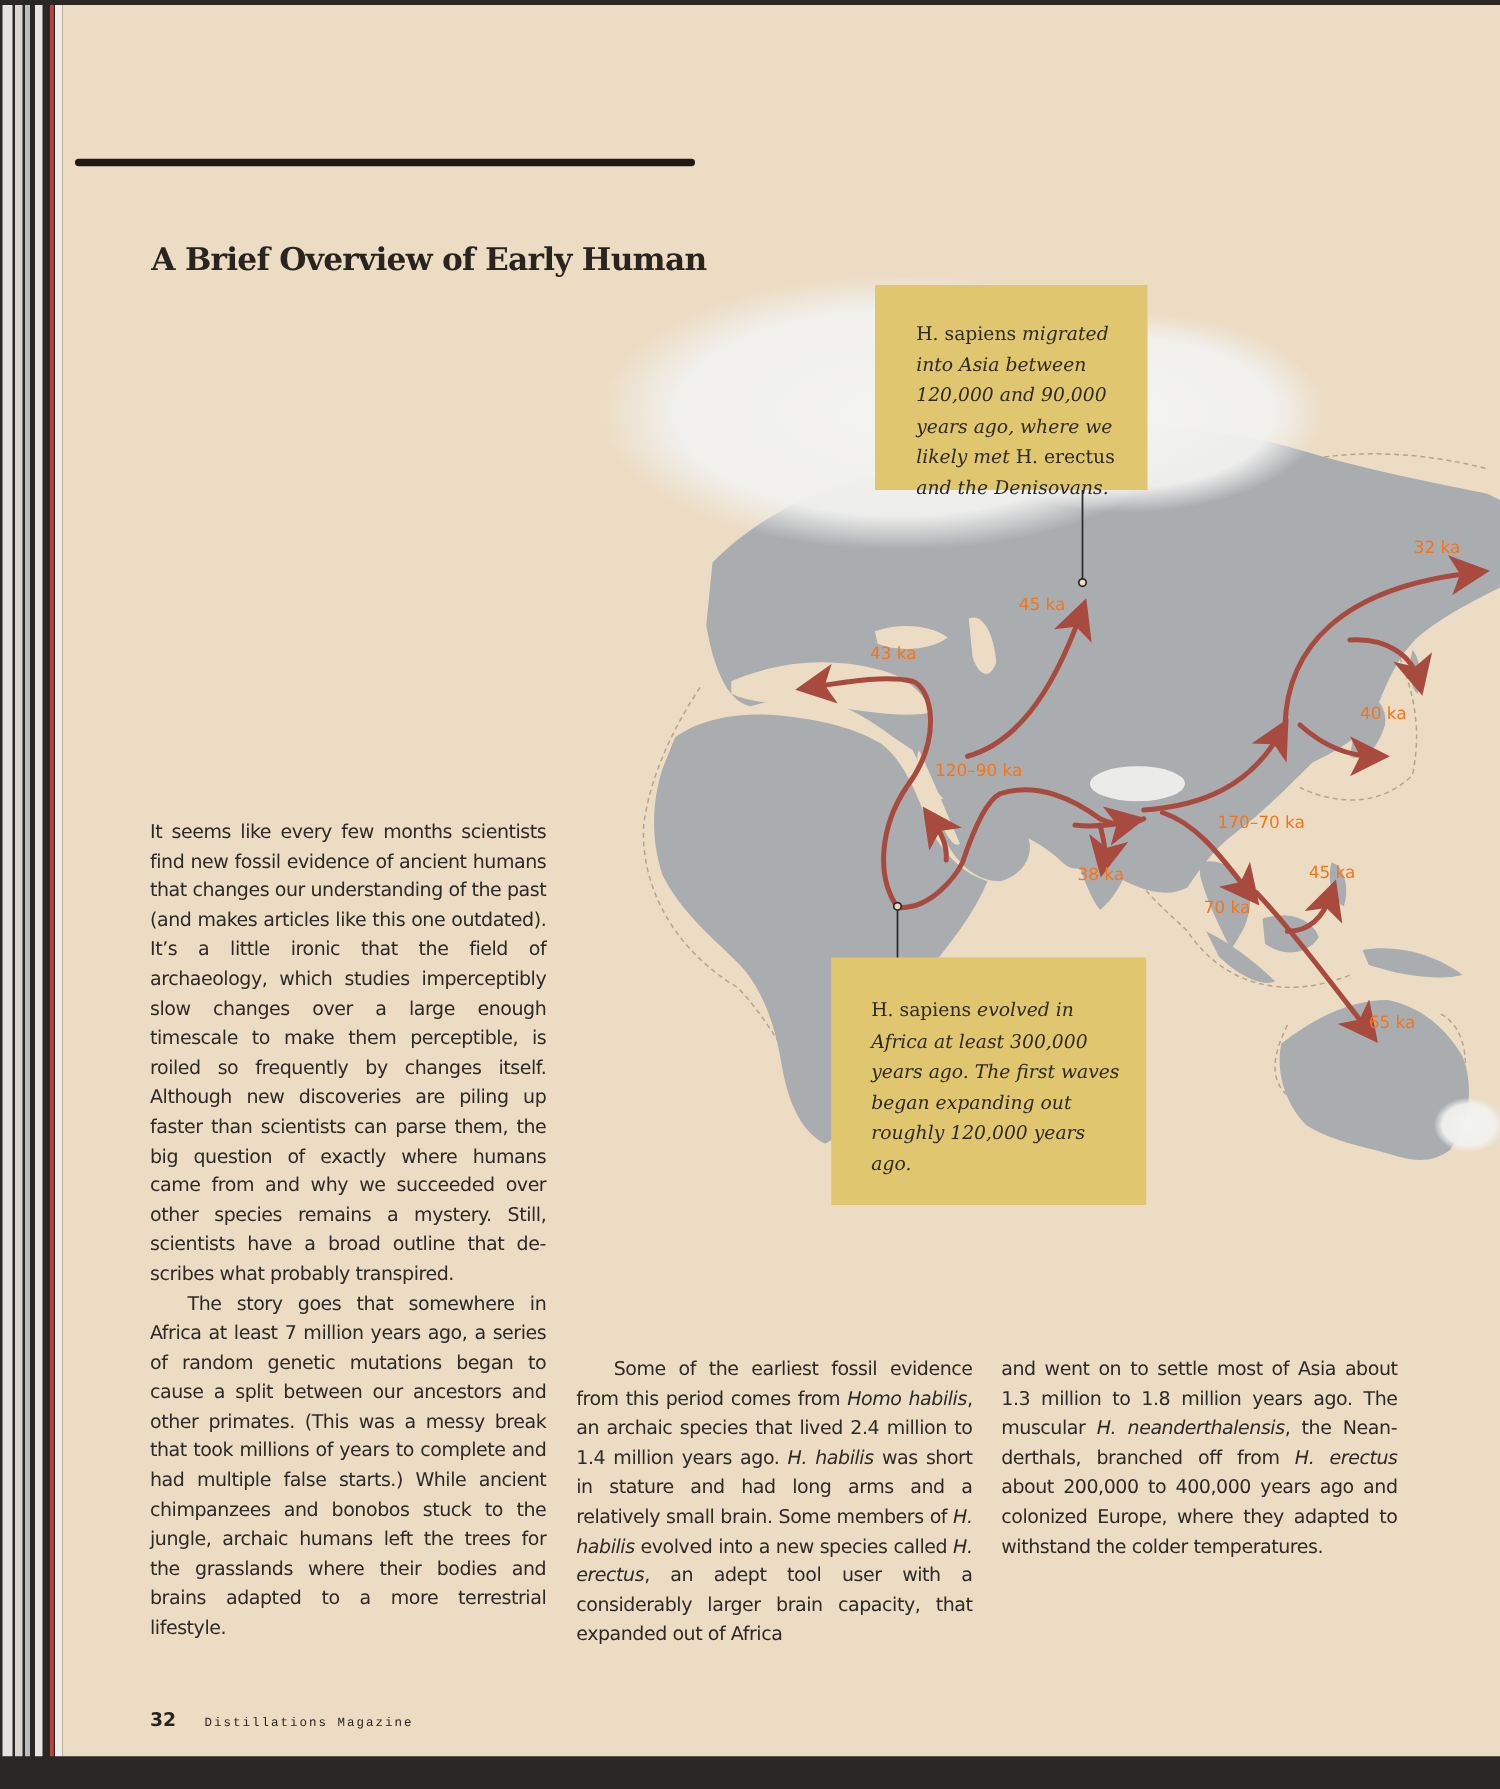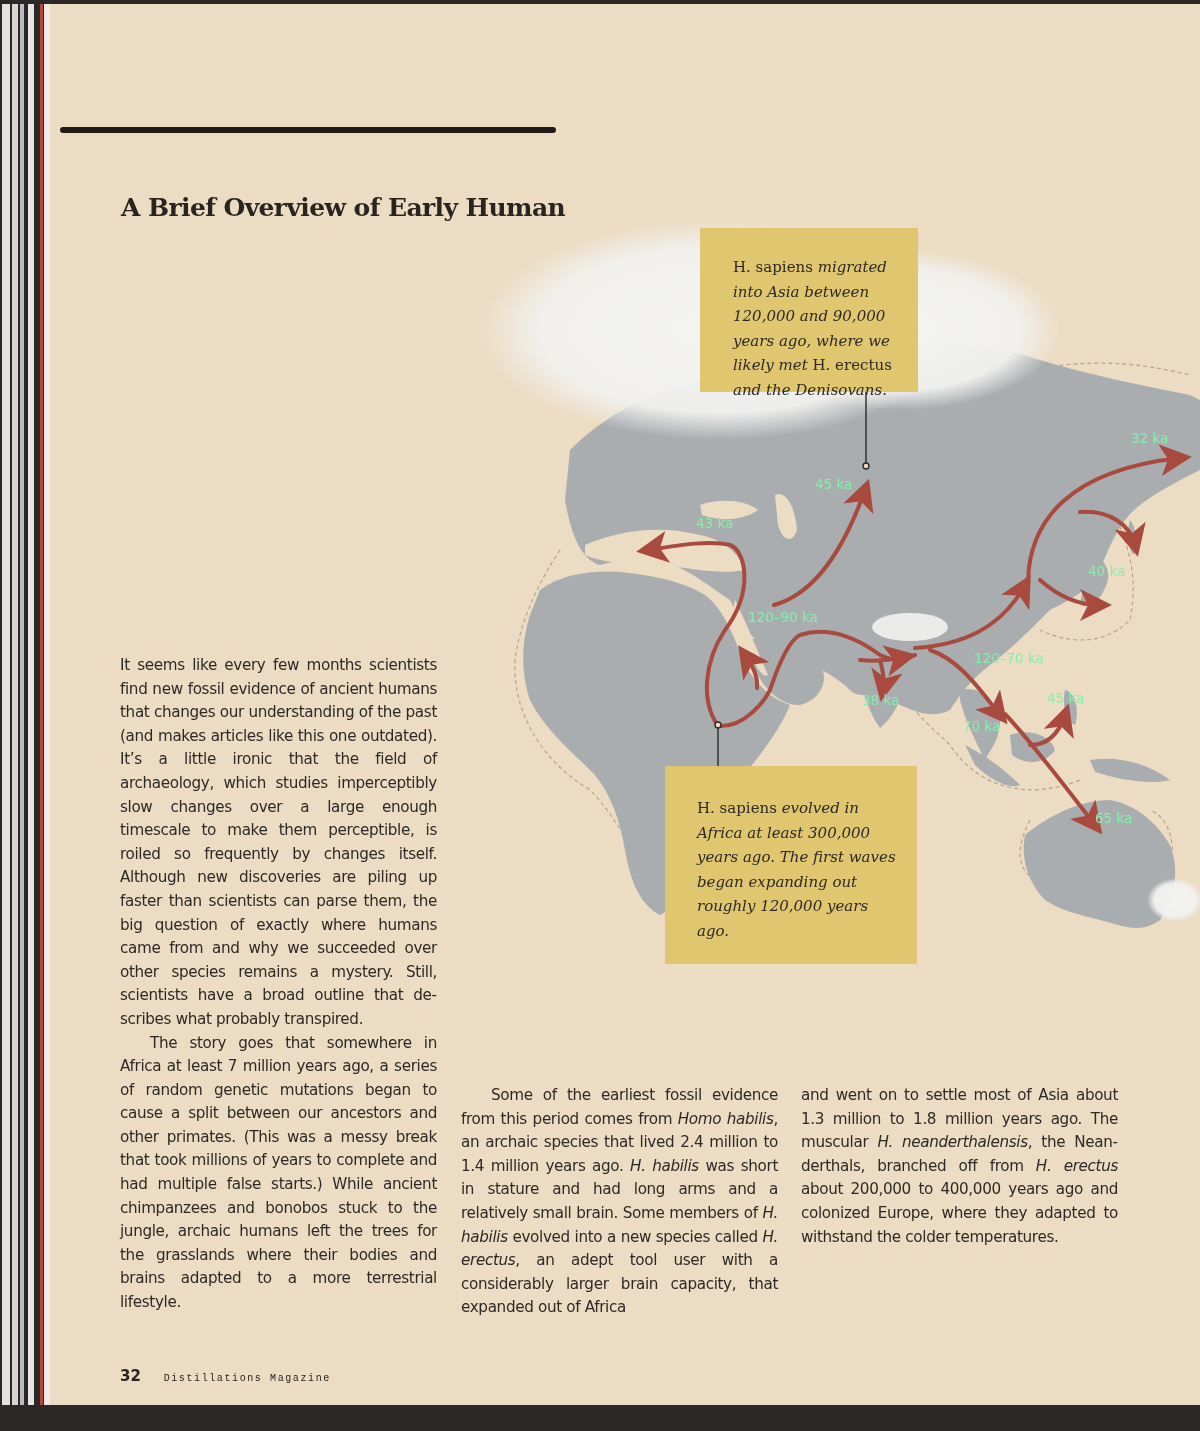--- a/index.html
+++ b/index.html
@@ -43,21 +43,21 @@
   .callout {
     position: absolute; background: #dfc66f; color: #2d2926;
     font-family: "DejaVu Serif", serif; font-size: 15px; line-height: 24.5px;
     box-sizing: border-box;
   }
   .callout-asia { left: 700px; top: 196px; width: 218px; height: 164px; padding: 27px 20px 0 33px; margin-top: 32px; }
   .callout-africa { left: 665px; top: 766px; width: 252px; height: 198px; padding: 30px 20px 0 32px; }
   .callout i { font-style: italic; }
   .ka-label {
     position: absolute; font-family: "DejaVu Sans", sans-serif; font-size: 13.5px;
-    color: #86efac; white-space: nowrap;
+    color: #f97316; white-space: nowrap;
   }
 </style>
 </head>
 <body>
 
 <div class="page-edges">
   <div class="edge" style="left:2px;width:8px;background:#e4e2de;"></div>
   <div class="edge" style="left:12px;width:6px;background:#d9d6d0;"></div>
   <div class="edge" style="left:20px;width:4px;background:#b9bcc0;"></div>
   <div class="edge" style="left:28px;width:6px;background:#e8e6e2;"></div>
@@ -159,21 +159,21 @@
       <div><span>H. sapiens </span><i>migrated into Asia between 120,000 and 90,000 years ago, where we likely met </i><span>H. erectus</span><i> and the Denisovans.</i></div>
     </div>
   <div class="callout callout-africa" id="callout-africa">
       <div><span>H. sapiens </span><i>evolved in Africa at least 300,000 years ago. The first waves began expanding out roughly 120,000 years ago.</i></div>
     </div>
 
   <span class="ka-label" style="left:696px;top:515px;">43 ka</span>
   <span class="ka-label" style="left:815px;top:476px;">45 ka</span>
   <span class="ka-label" style="left:748px;top:609px;">120–90 ka</span>
   <span class="ka-label" style="left:862px;top:692px;">38 ka</span>
-  <span class="ka-label" style="left:974px;top:650px;">120–70 ka</span>
+  <span class="ka-label" style="left:974px;top:650px;">170–70 ka</span>
   <span class="ka-label" style="left:1131px;top:430px;">32 ka</span>
   <span class="ka-label" style="left:1088px;top:563px;">40 ka</span>
   <span class="ka-label" style="left:1047px;top:690px;">45 ka</span>
   <span class="ka-label" style="left:963px;top:718px;">70 ka</span>
   <span class="ka-label" style="left:1095px;top:762px;margin-top:48px;">65 ka</span>
 </div>
 
 <div class="body-text col1" id="col1">
     <p><span>It seems like every few months scientists find new fossil evidence of ancient hu­mans that changes our understanding of the past (and makes articles like this one outdated). It’s a little ironic that the field of archaeology, which studies impercep­tibly slow changes over a large enough timescale to make them perceptible, is roiled so frequently by changes itself. Although new discoveries are piling up faster than scientists can parse them, the big question of exactly where humans came from and why we succeeded over other species remains a mystery. Still, scientists have a broad outline that de­scribes what probably transpired.</span></p>
     <p class="indent"><span>The story goes that somewhere in Africa at least 7 million years ago, a se­ries of random genetic mutations began to cause a split between our ancestors and other primates. (This was a messy break that took millions of years to complete and had multiple false starts.) While ancient chimpanzees and bono­bos stuck to the jungle, archaic humans left the trees for the grasslands where their bodies and brains adapted to a more terrestrial lifestyle.</span></p>

